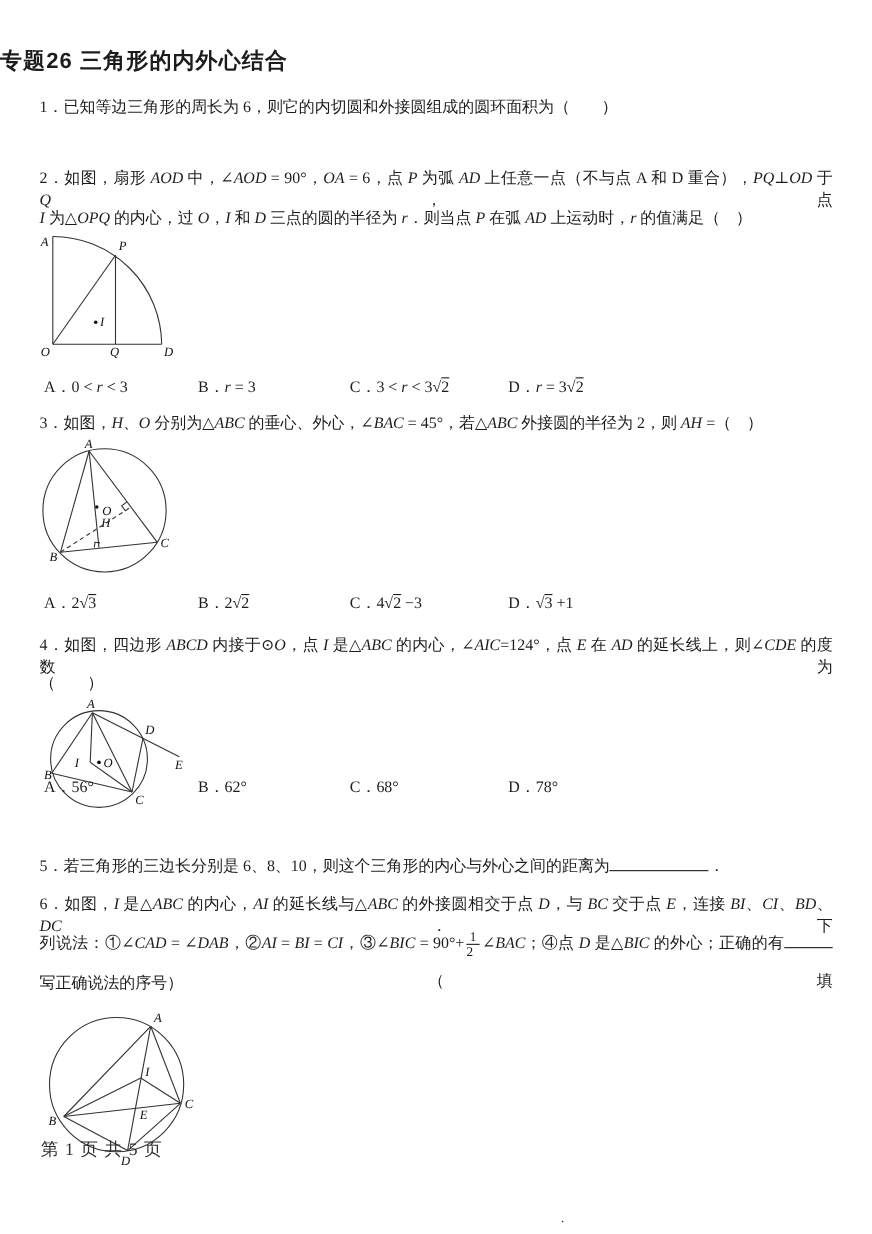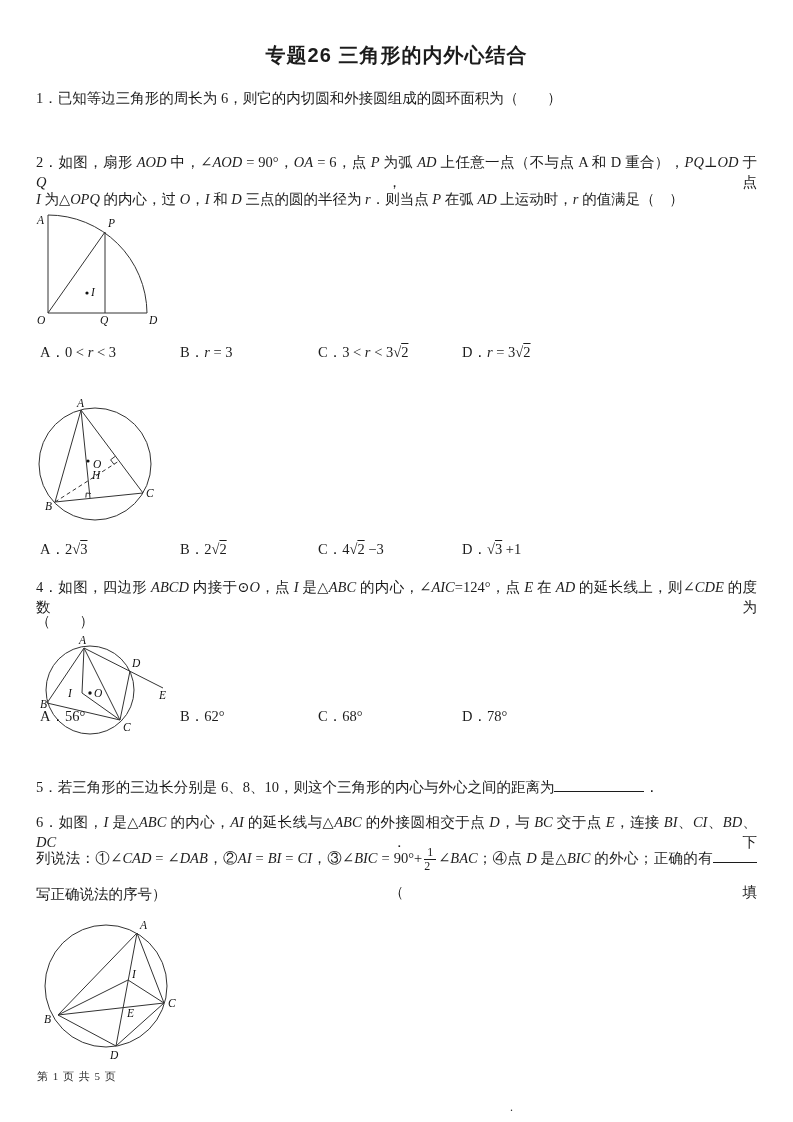--- a/index.html
+++ b/index.html
@@ -3,21 +3,21 @@
 <meta charset="utf-8">
 <style>
   html,body{margin:0;padding:0;background:#e8e8e8;}
   .page{
     position:relative;width:793px;height:1122px;margin:0 auto;
     background:#ffffff;color:#1c1c1c;overflow:hidden;
     font-family:"Liberation Serif","DejaVu Serif",serif;
     font-size:14.5px;
   }
   .title{
-    position:absolute;top:42px;left:0;width:100%;text-align:center;
+    position:absolute;top:42px;left:0;width:100%;
     font-family:"Liberation Sans","DejaVu Sans",sans-serif;
     font-size:20px;font-weight:700;letter-spacing:1px;
   }
   .line{position:absolute;left:36px;width:721px;line-height:20px;white-space:normal;}
   .just{text-align:justify;text-align-last:justify;}
   .opts{position:absolute;left:40px;width:717px;line-height:22px;}
   .opt{display:inline-block;vertical-align:top;}
   .opt0{width:140px}.opt1{width:138px}.opt2{width:144px}
   .olab{display:inline-block;}
   .mi{font-style:italic;}
@@ -25,21 +25,21 @@
   .sqrt .rad{text-decoration:overline;}
   .frac{display:inline-block;vertical-align:-0.55em;text-align:center;line-height:1.05;font-size:12px;margin:0 2px;}
   .frac .num{display:block;border-bottom:1px solid #1c1c1c;padding:0 3px 0;}
   .frac .den{display:block;padding-top:0;}
   .blank{display:inline-block;border-bottom:1px solid #1c1c1c;height:14px;vertical-align:baseline;}
   .fig{position:absolute;}
   .fig svg text{font-family:"Liberation Serif","DejaVu Serif",serif;font-style:italic;font-size:11.5px;fill:#111;}
   .fig svg line, .fig svg path, .fig svg circle{stroke:#333;stroke-width:1;fill:none;}
   .fig svg .dot{fill:#111;stroke:none;}
   .fig svg .dash{stroke-dasharray:4 3;}
-  .footer{position:absolute;left:37px;top:1069px;font-size:11px;color:#2e2e2e;letter-spacing:1px;}
+  .footer{position:absolute;left:37px;top:1035px;font-size:16px;color:#2e2e2e;letter-spacing:1px;}
   .stray{position:absolute;left:510px;top:1100px;font-size:12px;color:#2e2e2e;}
 </style>
 </head>
 <body>
 
 <div class="page">
 
   <div class="title">专题26 三角形的内外心结合</div>
 
   <div class="line" style="top:88px"><span>1．已知等边三角形的周长为 6，则它的内切圆和外接圆组成的圆环面积为（　　）</span></div>
@@ -59,20 +59,21 @@
       <text x="72" y="15">P</text>
       <text x="55" y="84">I</text>
       <text x="1" y="112">O</text>
       <text x="64" y="112">Q</text>
       <text x="113" y="112">D</text>
     </svg>
   </div>
 
   <div class="opts" style="top:341px"><span class="opt opt0"><span class="olab">A．</span><span>0 &lt; </span><span class="mi">r</span><span> &lt; 3</span></span><span class="opt opt1"><span class="olab">B．</span><span class="mi">r</span><span> = 3</span></span><span class="opt opt2"><span class="olab">C．</span><span>3 &lt; </span><span class="mi">r</span><span> &lt; 3</span><span class="sqrt"><span>√</span><span class="rad">2</span></span></span><span class="opt opt3"><span class="olab">D．</span><span class="mi">r</span><span> = 3</span><span class="sqrt"><span>√</span><span class="rad">2</span></span></span></div>
 
+  <div class="line" style="top:375px"><span>3．如图，</span><span class="mi">H</span><span>、</span><span class="mi">O</span><span> 分别为△</span><span class="mi">ABC</span><span> 的垂心、外心，∠</span><span class="mi">BAC</span><span> = 45°，若△</span><span class="mi">ABC</span><span> 外接圆的半径为 2，则 </span><span class="mi">AH</span><span> =（　）</span></div>
 
   <div class="fig" style="left:33px;top:398px">
     <svg width="125" height="132" viewBox="0 0 125 132">
       <circle cx="62" cy="66" r="56"></circle>
       <line x1="48" y1="12" x2="22" y2="104"></line>
       <line x1="48" y1="12" x2="110" y2="95"></line>
       <line x1="22" y1="104" x2="110" y2="95"></line>
       <line x1="48" y1="12" x2="57" y2="100"></line>
       <path d="M52.8 99.6 l0.5 -4.6 4.6 0.5"></path>
       <line class="dash" x1="22" y1="104" x2="86" y2="63"></line>

